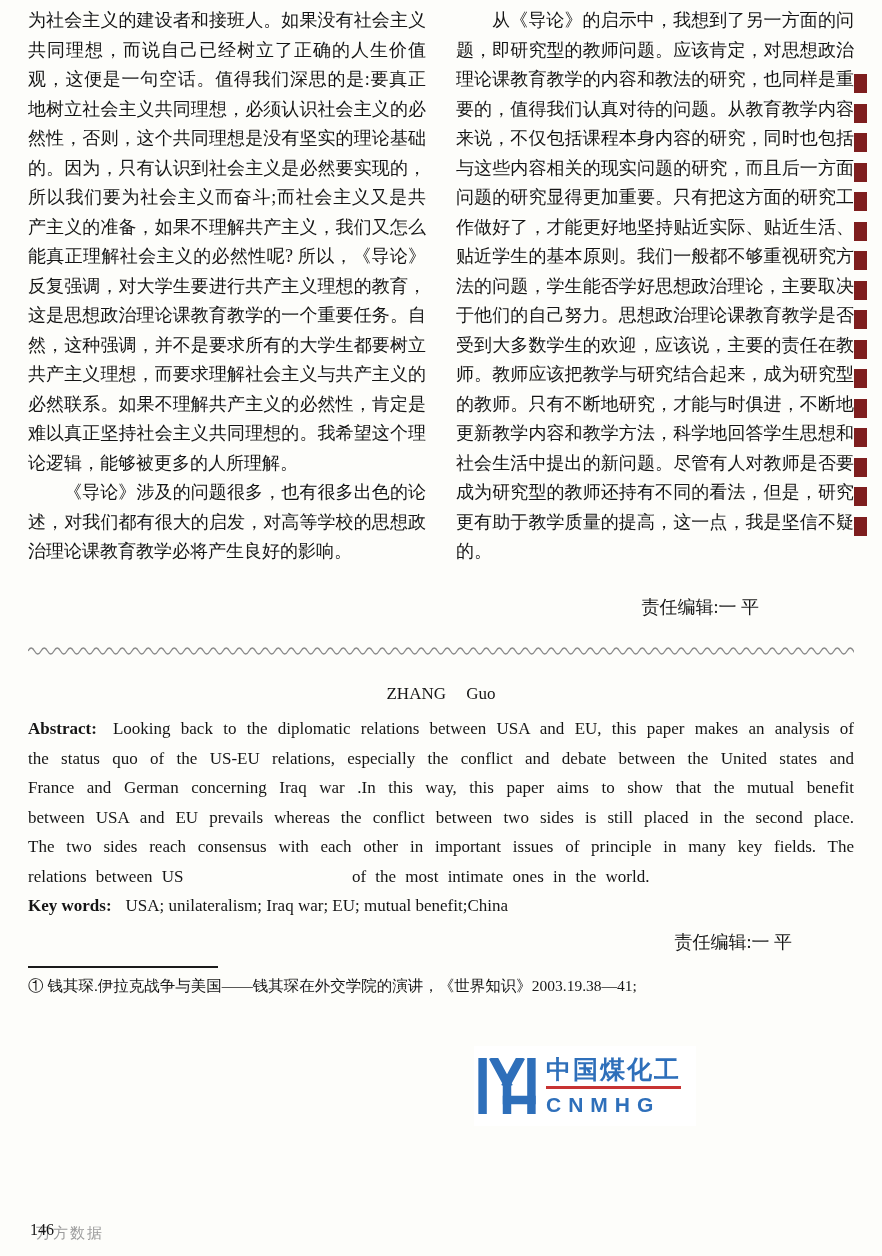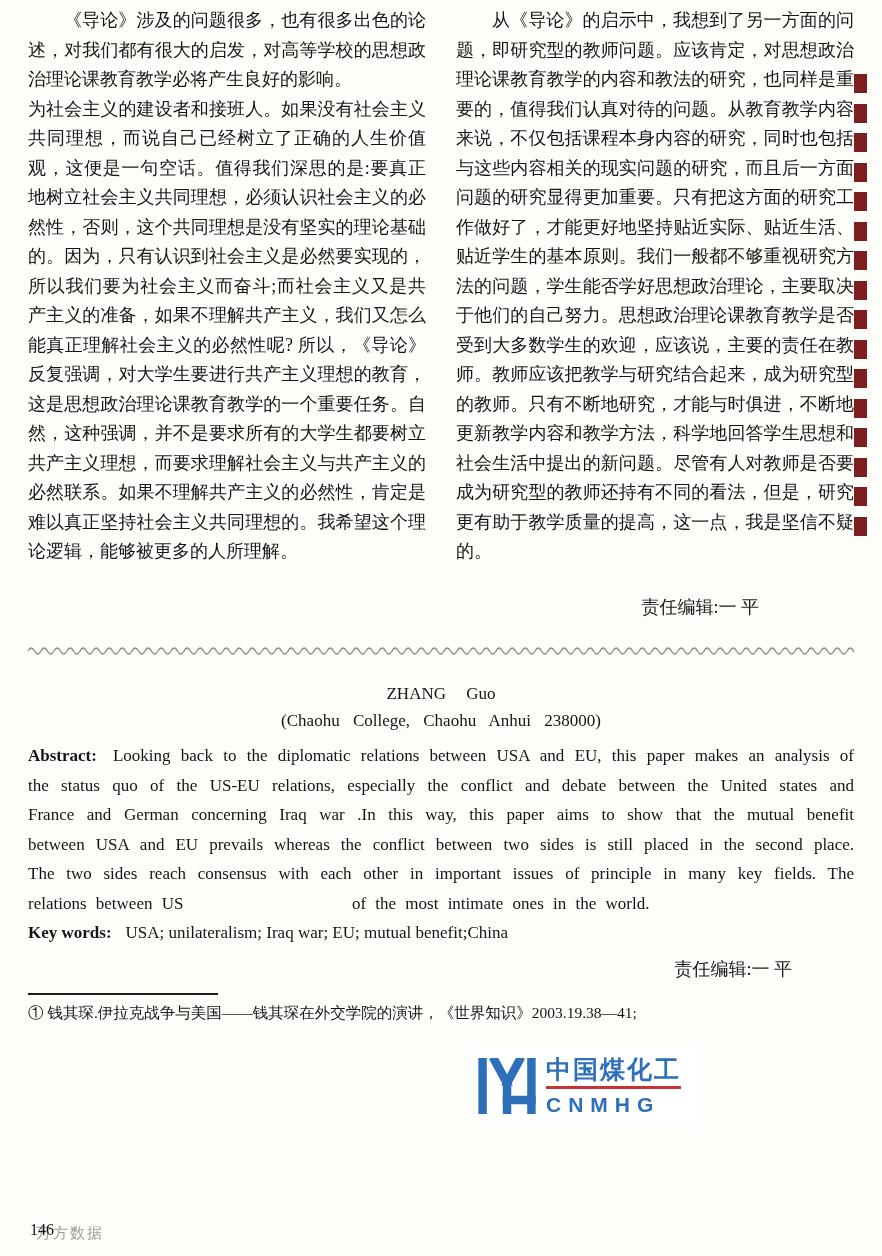--- a/index.html
+++ b/index.html
@@ -57,39 +57,38 @@
   .logo-en { color: #2e6fba; font-weight: bold; font-size: 21px; letter-spacing: 7px;
              font-family: "Liberation Sans", "DejaVu Sans", sans-serif; }
 </style>
 </head>
 <body>
 
 <div class="page">
 
   <section class="cols">
     <div class="col">
+      <p class="cjk">为社会主义的建设者和接班人。如果没有社会主义共同理想，而说自己已经树立了正确的人生价值观，这便是一句空话。值得我们深思的是:要真正地树立社会主义共同理想，必须认识社会主义的必然性，否则，这个共同理想是没有坚实的理论基础的。因为，只有认识到社会主义是必然要实现的，所以我们要为社会主义而奋斗;而社会主义又是共产主义的准备，如果不理解共产主义，我们又怎么能真正理解社会主义的必然性呢? 所以，《导论》反复强调，对大学生要进行共产主义理想的教育，这是思想政治理论课教育教学的一个重要任务。自然，这种强调，并不是要求所有的大学生都要树立共产主义理想，而要求理解社会主义与共产主义的必然联系。如果不理解共产主义的必然性，肯定是难以真正坚持社会主义共同理想的。我希望这个理论逻辑，能够被更多的人所理解。</p>
       <p class="cjk indent">《导论》涉及的问题很多，也有很多出色的论述，对我们都有很大的启发，对高等学校的思想政治理论课教育教学必将产生良好的影响。</p>
-      <p class="cjk">为社会主义的建设者和接班人。如果没有社会主义共同理想，而说自己已经树立了正确的人生价值观，这便是一句空话。值得我们深思的是:要真正地树立社会主义共同理想，必须认识社会主义的必然性，否则，这个共同理想是没有坚实的理论基础的。因为，只有认识到社会主义是必然要实现的，所以我们要为社会主义而奋斗;而社会主义又是共产主义的准备，如果不理解共产主义，我们又怎么能真正理解社会主义的必然性呢? 所以，《导论》反复强调，对大学生要进行共产主义理想的教育，这是思想政治理论课教育教学的一个重要任务。自然，这种强调，并不是要求所有的大学生都要树立共产主义理想，而要求理解社会主义与共产主义的必然联系。如果不理解共产主义的必然性，肯定是难以真正坚持社会主义共同理想的。我希望这个理论逻辑，能够被更多的人所理解。</p>
     </div>
     <div class="col">
       <p class="cjk indent">从《导论》的启示中，我想到了另一方面的问题，即研究型的教师问题。应该肯定，对思想政治理论课教育教学的内容和教法的研究，也同样是重要的，值得我们认真对待的问题。从教育教学内容来说，不仅包括课程本身内容的研究，同时也包括与这些内容相关的现实问题的研究，而且后一方面问题的研究显得更加重要。只有把这方面的研究工作做好了，才能更好地坚持贴近实际、贴近生活、贴近学生的基本原则。我们一般都不够重视研究方法的问题，学生能否学好思想政治理论，主要取决于他们的自己努力。思想政治理论课教育教学是否受到大多数学生的欢迎，应该说，主要的责任在教师。教师应该把教学与研究结合起来，成为研究型的教师。只有不断地研究，才能与时俱进，不断地更新教学内容和教学方法，科学地回答学生思想和社会生活中提出的新问题。尽管有人对教师是否要成为研究型的教师还持有不同的看法，但是，研究更有助于教学质量的提高，这一点，我是坚信不疑的。</p>
       <p class="editor-cn">责任编辑:一 平</p>
     </div>
   </section>
 
   <div class="wave-wrap">
     <svg width="826" height="14" viewBox="0 0 826 14">
       <path id="wave-path" fill="none" stroke="#8a8a8a" stroke-width="1.3" d="M0 7 Q 3.25 1 6.5 7 Q 9.75 13 13 7 Q 16.25 1 19.5 7 Q 22.75 13 26 7 Q 29.25 1 32.5 7 Q 35.75 13 39 7 Q 42.25 1 45.5 7 Q 48.75 13 52 7 Q 55.25 1 58.5 7 Q 61.75 13 65 7 Q 68.25 1 71.5 7 Q 74.75 13 78 7 Q 81.25 1 84.5 7 Q 87.75 13 91 7 Q 94.25 1 97.5 7 Q 100.75 13 104 7 Q 107.25 1 110.5 7 Q 113.75 13 117 7 Q 120.25 1 123.5 7 Q 126.75 13 130 7 Q 133.25 1 136.5 7 Q 139.75 13 143 7 Q 146.25 1 149.5 7 Q 152.75 13 156 7 Q 159.25 1 162.5 7 Q 165.75 13 169 7 Q 172.25 1 175.5 7 Q 178.75 13 182 7 Q 185.25 1 188.5 7 Q 191.75 13 195 7 Q 198.25 1 201.5 7 Q 204.75 13 208 7 Q 211.25 1 214.5 7 Q 217.75 13 221 7 Q 224.25 1 227.5 7 Q 230.75 13 234 7 Q 237.25 1 240.5 7 Q 243.75 13 247 7 Q 250.25 1 253.5 7 Q 256.75 13 260 7 Q 263.25 1 266.5 7 Q 269.75 13 273 7 Q 276.25 1 279.5 7 Q 282.75 13 286 7 Q 289.25 1 292.5 7 Q 295.75 13 299 7 Q 302.25 1 305.5 7 Q 308.75 13 312 7 Q 315.25 1 318.5 7 Q 321.75 13 325 7 Q 328.25 1 331.5 7 Q 334.75 13 338 7 Q 341.25 1 344.5 7 Q 347.75 13 351 7 Q 354.25 1 357.5 7 Q 360.75 13 364 7 Q 367.25 1 370.5 7 Q 373.75 13 377 7 Q 380.25 1 383.5 7 Q 386.75 13 390 7 Q 393.25 1 396.5 7 Q 399.75 13 403 7 Q 406.25 1 409.5 7 Q 412.75 13 416 7 Q 419.25 1 422.5 7 Q 425.75 13 429 7 Q 432.25 1 435.5 7 Q 438.75 13 442 7 Q 445.25 1 448.5 7 Q 451.75 13 455 7 Q 458.25 1 461.5 7 Q 464.75 13 468 7 Q 471.25 1 474.5 7 Q 477.75 13 481 7 Q 484.25 1 487.5 7 Q 490.75 13 494 7 Q 497.25 1 500.5 7 Q 503.75 13 507 7 Q 510.25 1 513.5 7 Q 516.75 13 520 7 Q 523.25 1 526.5 7 Q 529.75 13 533 7 Q 536.25 1 539.5 7 Q 542.75 13 546 7 Q 549.25 1 552.5 7 Q 555.75 13 559 7 Q 562.25 1 565.5 7 Q 568.75 13 572 7 Q 575.25 1 578.5 7 Q 581.75 13 585 7 Q 588.25 1 591.5 7 Q 594.75 13 598 7 Q 601.25 1 604.5 7 Q 607.75 13 611 7 Q 614.25 1 617.5 7 Q 620.75 13 624 7 Q 627.25 1 630.5 7 Q 633.75 13 637 7 Q 640.25 1 643.5 7 Q 646.75 13 650 7 Q 653.25 1 656.5 7 Q 659.75 13 663 7 Q 666.25 1 669.5 7 Q 672.75 13 676 7 Q 679.25 1 682.5 7 Q 685.75 13 689 7 Q 692.25 1 695.5 7 Q 698.75 13 702 7 Q 705.25 1 708.5 7 Q 711.75 13 715 7 Q 718.25 1 721.5 7 Q 724.75 13 728 7 Q 731.25 1 734.5 7 Q 737.75 13 741 7 Q 744.25 1 747.5 7 Q 750.75 13 754 7 Q 757.25 1 760.5 7 Q 763.75 13 767 7 Q 770.25 1 773.5 7 Q 776.75 13 780 7 Q 783.25 1 786.5 7 Q 789.75 13 793 7 Q 796.25 1 799.5 7 Q 802.75 13 806 7 Q 809.25 1 812.5 7 Q 815.75 13 819 7 Q 822.25 1 825.5 7 Q 828.75 13 832 7"></path>
     </svg>
   </div>
 
 
   <section>
     <div class="en-author">ZHANG Guo</div>
-    <div class="en-affil">(Chaohu College, Chaohu Anhui 238000)</div>
     <p class="en-abstract">
       <b class="lbl">Abstract:</b><span>Looking back to the diplomatic relations between USA and EU, this paper makes an analysis of the status quo of the US-EU relations, especially the conflict and debate between the United states and France and German concerning Iraq war .In this way, this paper aims to show that the mutual benefit between USA and EU prevails whereas the conflict between two sides is still placed in the second place. The two sides reach consensus with each other in important issues of principle in many key fields. The relations between US</span>
       <span class="wm-gap"></span>
       <span>of the most intimate ones in the world.</span>
     </p>
     <p class="en-keywords">
       <b class="lbl">Key words:</b><span>USA; unilateralism; Iraq war; EU; mutual benefit;China</span>
     </p>
     <p class="editor-en">责任编辑:一 平</p>
   </section>

